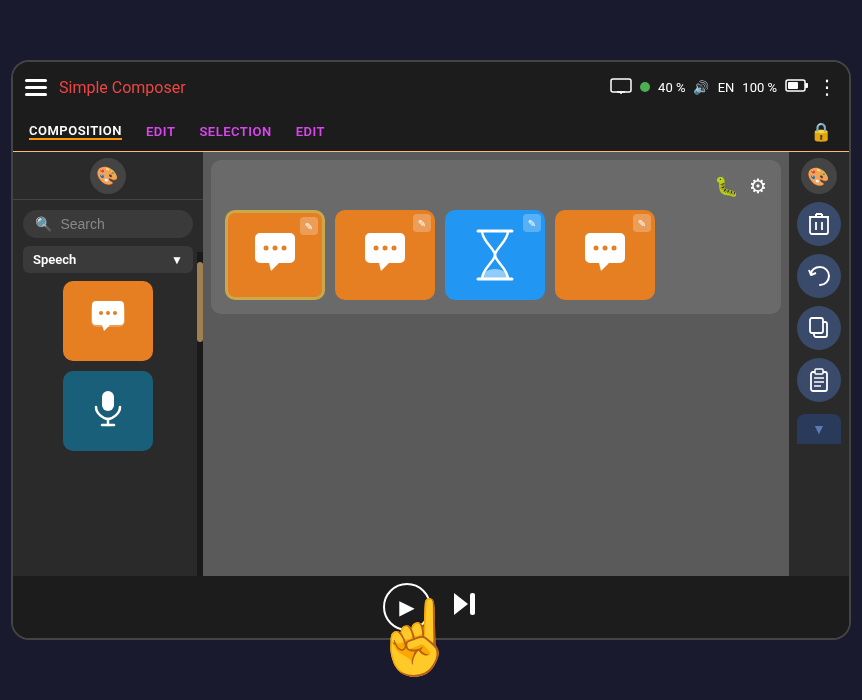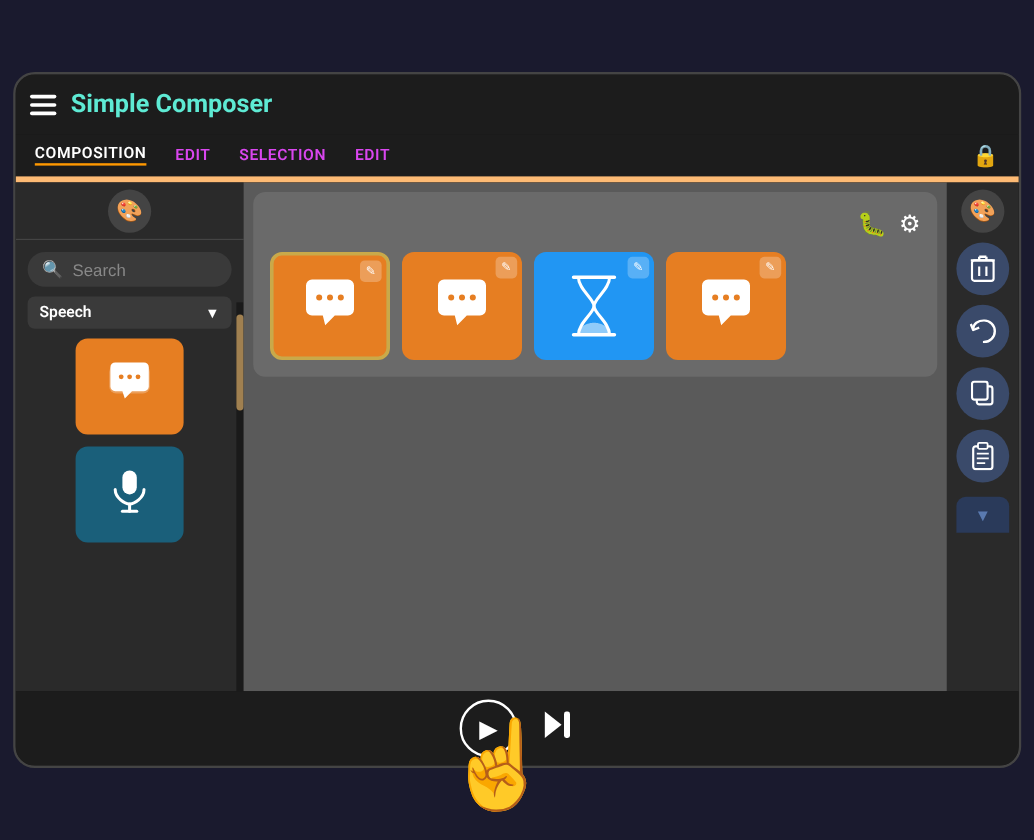--- a/index.html
+++ b/index.html
@@ -43,23 +43,23 @@
       cursor: pointer;
     }
     .hamburger span {
       display: block;
       width: 22px;
       height: 3px;
       background: #fff;
       border-radius: 2px;
     }
     .app-title {
-      color: #5eead4;
-      font-size: 21px;
-      font-weight: bold;
+      color: #ef4444;
+      font-size: 16px;
+      font-weight: normal;
       flex: 1;
     }
     .top-right {
       display: flex;
       align-items: center;
       gap: 8px;
       color: #fff;
       font-size: 13px;
     }
     .dot-green {
@@ -76,21 +76,21 @@
     }
 
     
     .menu-bar {
       background: #1c1c1c;
       height: 40px;
       display: flex;
       align-items: center;
       padding: 0 16px;
       gap: 24px;
-      border-bottom: 5px solid #fdba74;
+      border-bottom: 1px solid #fdba74;
       flex-shrink: 0;
     }
     .menu-item {
       color: #d946ef;
       font-size: 13px;
       font-weight: 600;
       cursor: pointer;
       letter-spacing: 0.5px;
     }
     .menu-item.active {
@@ -352,20 +352,42 @@
 
 <div class="device-frame">
 
   <div class="top-bar">
     <div class="hamburger">
       <span></span>
         <span></span>
         <span></span>
     </div>
     <span class="app-title">Simple Composer</span>
+    <div class="top-right">
+      <span>
+        <svg width="22" height="16" viewBox="0 0 22 16">
+          <rect x="1" y="1" width="20" height="13" rx="2" fill="none" stroke="white" stroke-width="1.5"></rect>
+          <line x1="7" y1="14" x2="15" y2="14" stroke="white" stroke-width="1.5"></line>
+          <line x1="11" y1="14" x2="11" y2="16" stroke="white" stroke-width="1.5"></line>
+        </svg>
+      </span>
+      <span class="dot-green"></span>
+      <span>40 %</span>
+      <span>🔊</span>
+      <span>EN</span>
+      <span>100 %</span>
+      <span>
+        <svg width="24" height="13" viewBox="0 0 24 13">
+          <rect x="1" y="1" width="19" height="11" rx="2" fill="none" stroke="white" stroke-width="1.5"></rect>
+          <rect x="3" y="3" width="10" height="7" rx="1" fill="white"></rect>
+          <rect x="20" y="4" width="3" height="5" rx="1" fill="white"></rect>
+        </svg>
+      </span>
+      <span class="more-icon">⋮</span>
+    </div>
   </div>
 
   <div class="menu-bar">
     <span class="menu-item active">COMPOSITION</span>
     <span class="menu-item">EDIT</span>
     <span class="menu-item">SELECTION</span>
     <span class="menu-item">EDIT</span>
     <div class="lock-icon-container">
       <span class="lock-icon">🔒</span>
     </div>

